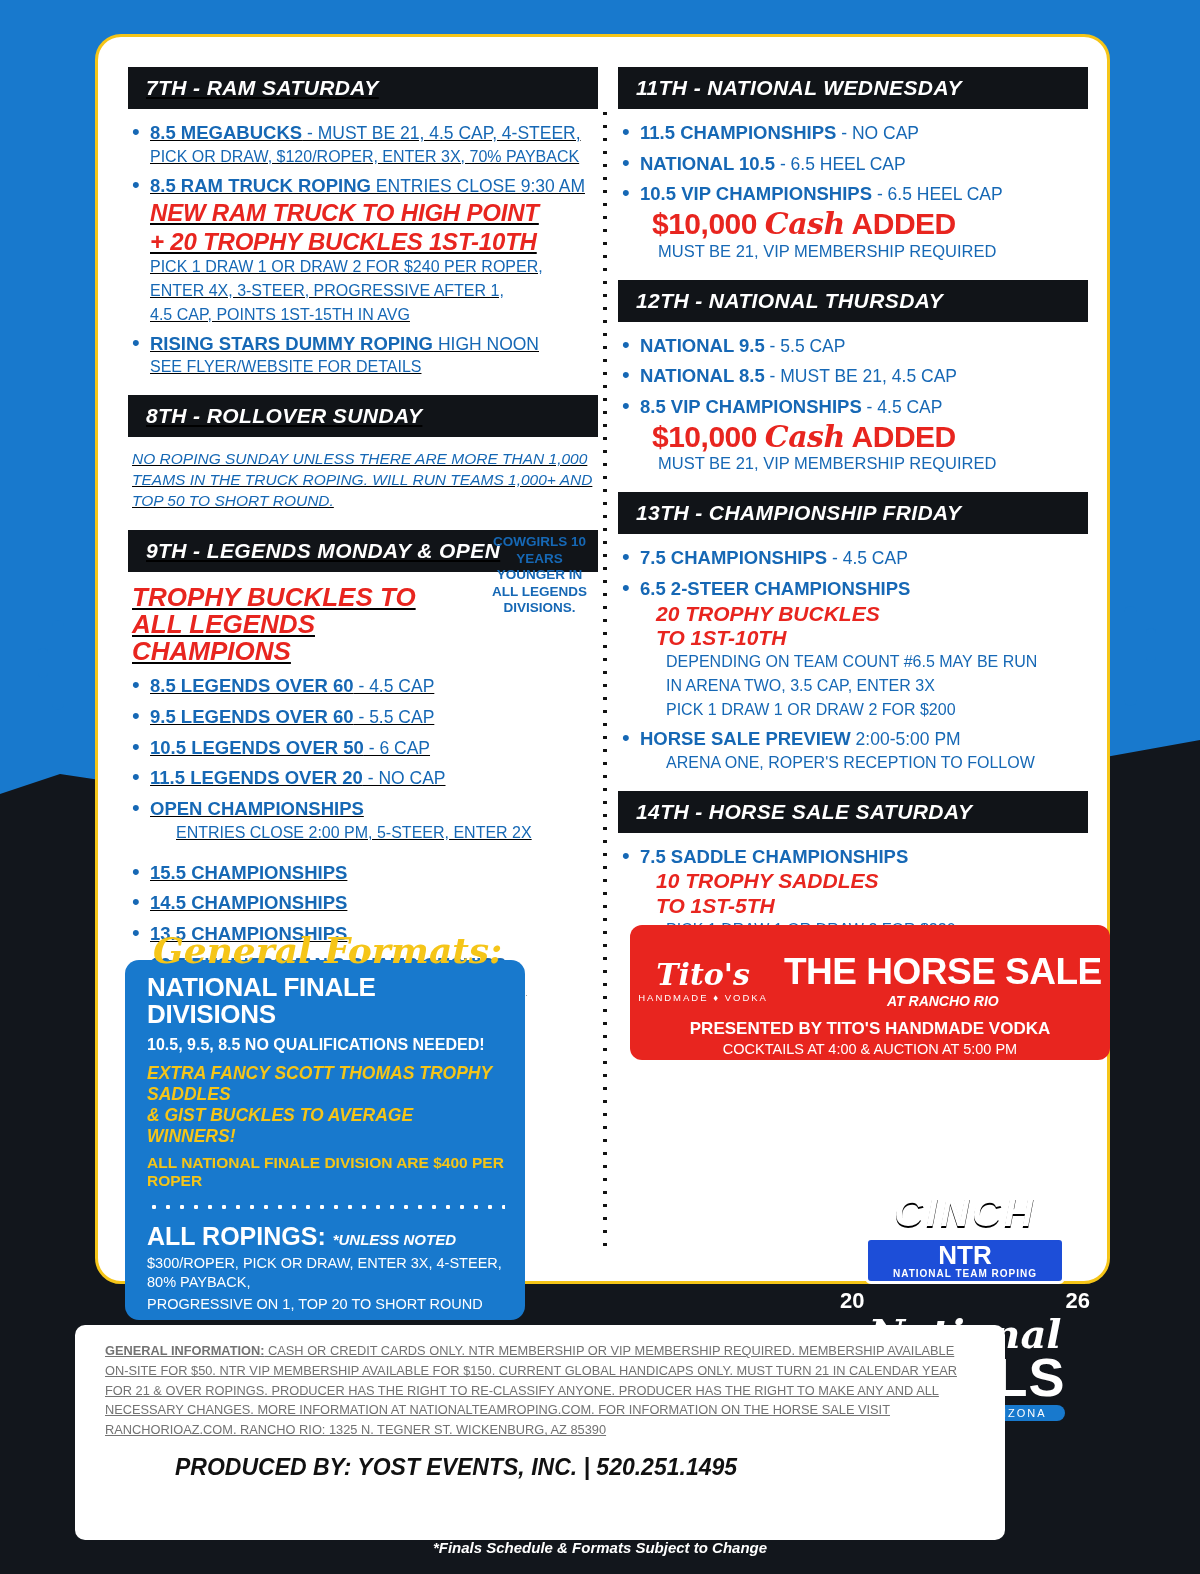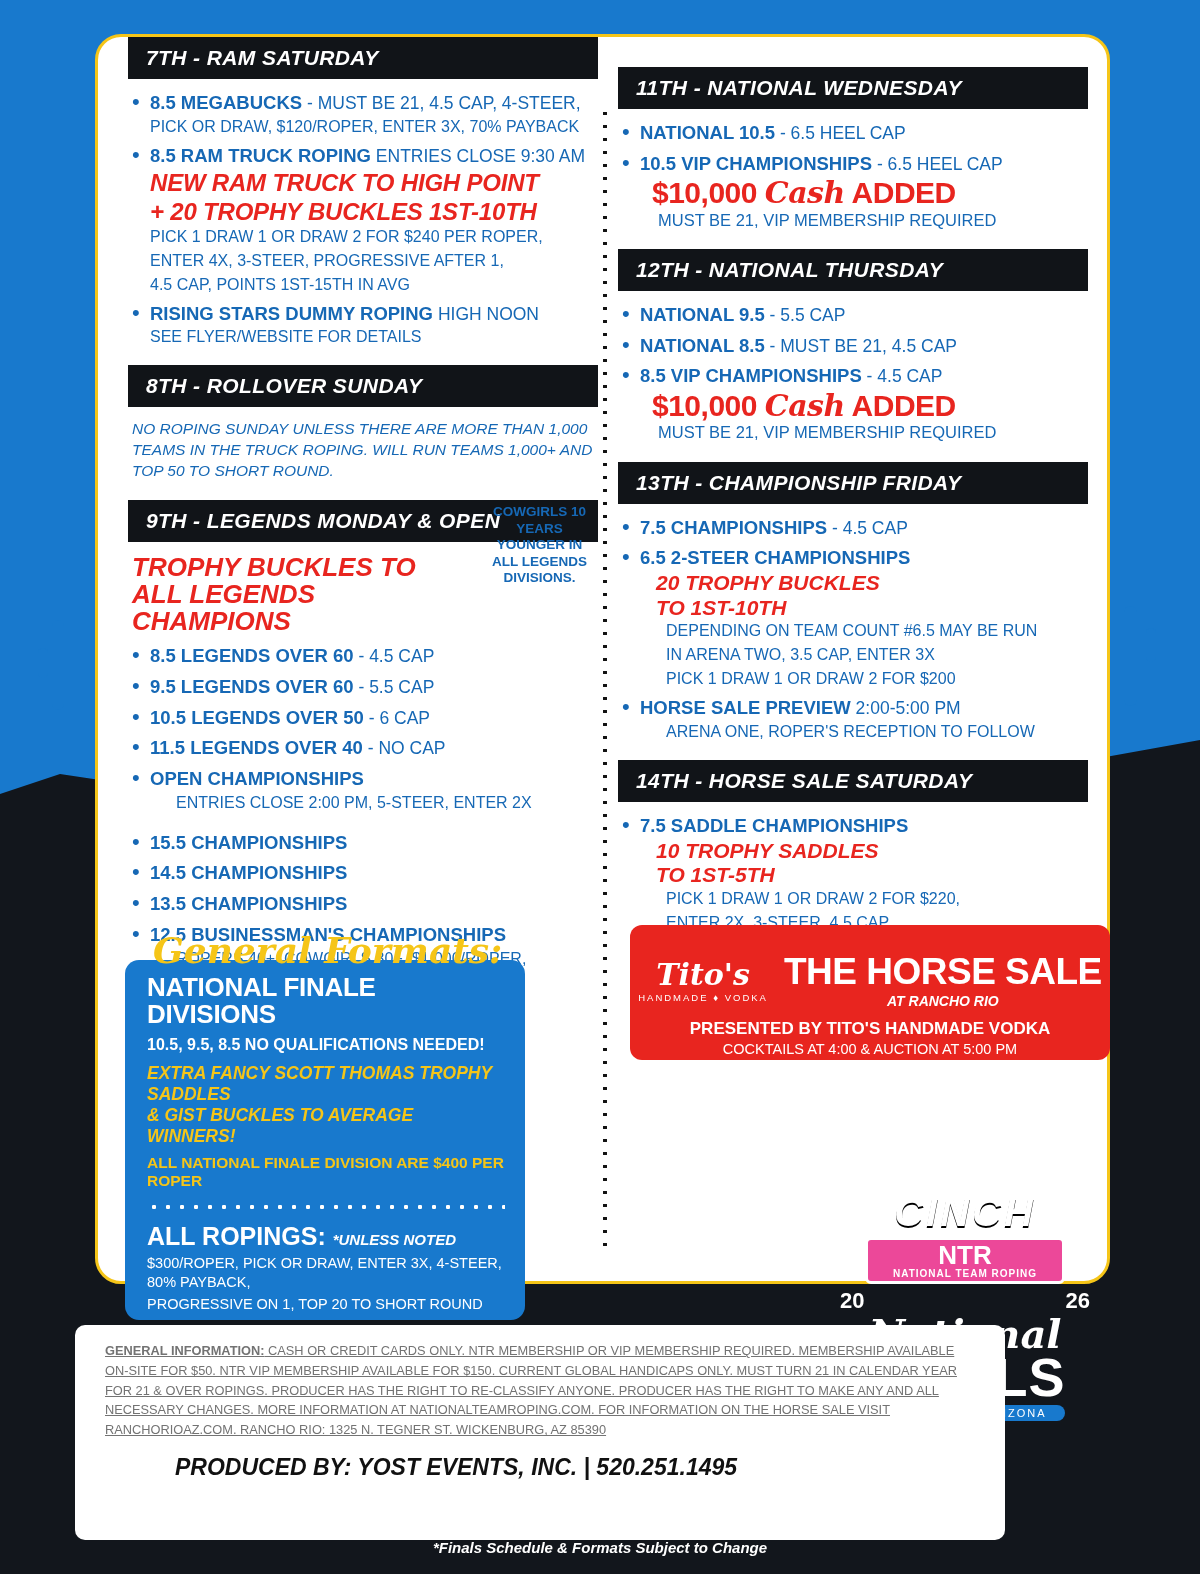--- a/index.html
+++ b/index.html
@@ -170,21 +170,21 @@
   .powered .gl { font-size: 32px; font-weight: bold; letter-spacing: 1px; margin-top: 2px; }
   .powered .gh { font-size: 10px; letter-spacing: 3px; }
 
   
   .logo { position: absolute; left: 820px; top: 1190px; width: 290px; height: 330px; color: #fff; text-align: center; }
   .logo .cinch {
     font-weight: bold; font-size: 40px; letter-spacing: 3px; font-style: italic;
     text-shadow: 0 2px 0 #000;
   }
   .logo .ntrbox {
-    margin: 2px auto 0; width: 200px; background: #ec4899; border: 3px solid #fff;
+    margin: 2px auto 0; width: 200px; background: #1d4ed8; border: 3px solid #fff;
     border-radius: 6px; padding: 2px 0;
   }
   .logo .ntr { font-weight: bold; font-size: 26px; line-height: 1; }
   .logo .ntrsub { font-size: 10px; font-weight: bold; letter-spacing: 1px; }
   .logo .yr { display: flex; justify-content: space-between; width: 250px; margin: 4px auto 0; font-weight: bold; font-size: 22px; }
   .logo .nat {
     font-family: "DejaVu Serif", serif; font-style: italic; font-weight: bold;
     font-size: 40px; line-height: .9; margin-top: 2px;
   }
   .logo .finals { font-weight: bold; font-size: 54px; letter-spacing: 1px; line-height: .95; }
@@ -217,21 +217,21 @@
   <div class="bg-dark"></div>
 
   <div class="cactus" style="left:52px; top:620px; width:12px; height:90px; border-radius:6px;"></div>
   <div class="cactus" style="left:38px; top:648px; width:10px; height:30px; border-radius:5px;"></div>
   <div class="cactus" style="left:1124px; top:606px; width:13px; height:100px; border-radius:7px;"></div>
   <div class="cactus" style="left:1146px; top:628px; width:10px; height:34px; border-radius:5px;"></div>
 
   <div class="card">
     <div class="dotted-divider"></div>
 
-    <div class="col col-left" style="">
+    <div class="col col-left" style="padding-top:30px;text-decoration:underline;">
 
       <div class="sect">
         <div class="barhead">7TH - RAM SATURDAY</div>
         <ul class="items">
           <li>
             <span class="hl">8.5 MEGABUCKS</span><span class="sub"> - MUST BE 21, 4.5 CAP, 4-STEER,</span>
             <div class="note note-noindent">PICK OR DRAW, $120/ROPER, ENTER 3X, 70% PAYBACK</div>
           </li>
           <li>
             <span class="hl">8.5 RAM TRUCK ROPING</span><span class="sub"> ENTRIES CLOSE 9:30 AM</span>
@@ -254,21 +254,21 @@
       </div>
 
       <div class="sect legends-wrap">
         <div class="barhead">9TH - LEGENDS MONDAY &amp; OPEN</div>
         <div class="cowgirl-note">COWGIRLS 10 YEARS YOUNGER IN ALL LEGENDS DIVISIONS.</div>
         <div class="trophy-legend">TROPHY BUCKLES TO ALL LEGENDS CHAMPIONS</div>
         <ul class="items">
           <li><span class="hl">8.5 LEGENDS OVER 60</span><span class="sub"> - 4.5 CAP</span></li>
           <li><span class="hl">9.5 LEGENDS OVER 60</span><span class="sub"> - 5.5 CAP</span></li>
           <li><span class="hl">10.5 LEGENDS OVER 50</span><span class="sub"> - 6 CAP</span></li>
-          <li><span class="hl">11.5 LEGENDS OVER 40</span><span class="sub"> - NO CAP</span></li>
+          <li><span class="hl">11.5 LEGENDS OVER 20</span><span class="sub"> - NO CAP</span></li>
           <li><span class="hl">OPEN CHAMPIONSHIPS</span>
             <div class="note">ENTRIES CLOSE 2:00 PM, 5-STEER, ENTER 2X</div>
           </li>
         </ul>
       </div>
 
       <div class="sect">
         <ul class="items">
           <li><span class="hl">15.5 CHAMPIONSHIPS</span></li>
           <li><span class="hl">14.5 CHAMPIONSHIPS</span></li>
@@ -280,20 +280,21 @@
           <li><span class="hl">12.5 CHAMPIONSHIPS</span></li>
         </ul>
       </div>
     </div>
 
     <div class="col col-right" style="padding-top:30px;">
 
       <div class="sect">
         <div class="barhead">11TH - NATIONAL WEDNESDAY</div>
         <ul class="items">
+          <li><span class="hl">11.5 CHAMPIONSHIPS</span><span class="sub"> - NO CAP</span></li>
           <li><span class="hl">NATIONAL 10.5</span><span class="sub"> - 6.5 HEEL CAP</span></li>
           <li><span class="hl">10.5 VIP CHAMPIONSHIPS</span><span class="sub"> - 6.5 HEEL CAP</span>
             <div class="cash-line">
               <span>$10,000</span>
               <span class="script">Cash</span>
               <span>ADDED</span>
             </div>
             <div class="must21">MUST BE 21, VIP MEMBERSHIP REQUIRED</div>
           </li>
         </ul>

